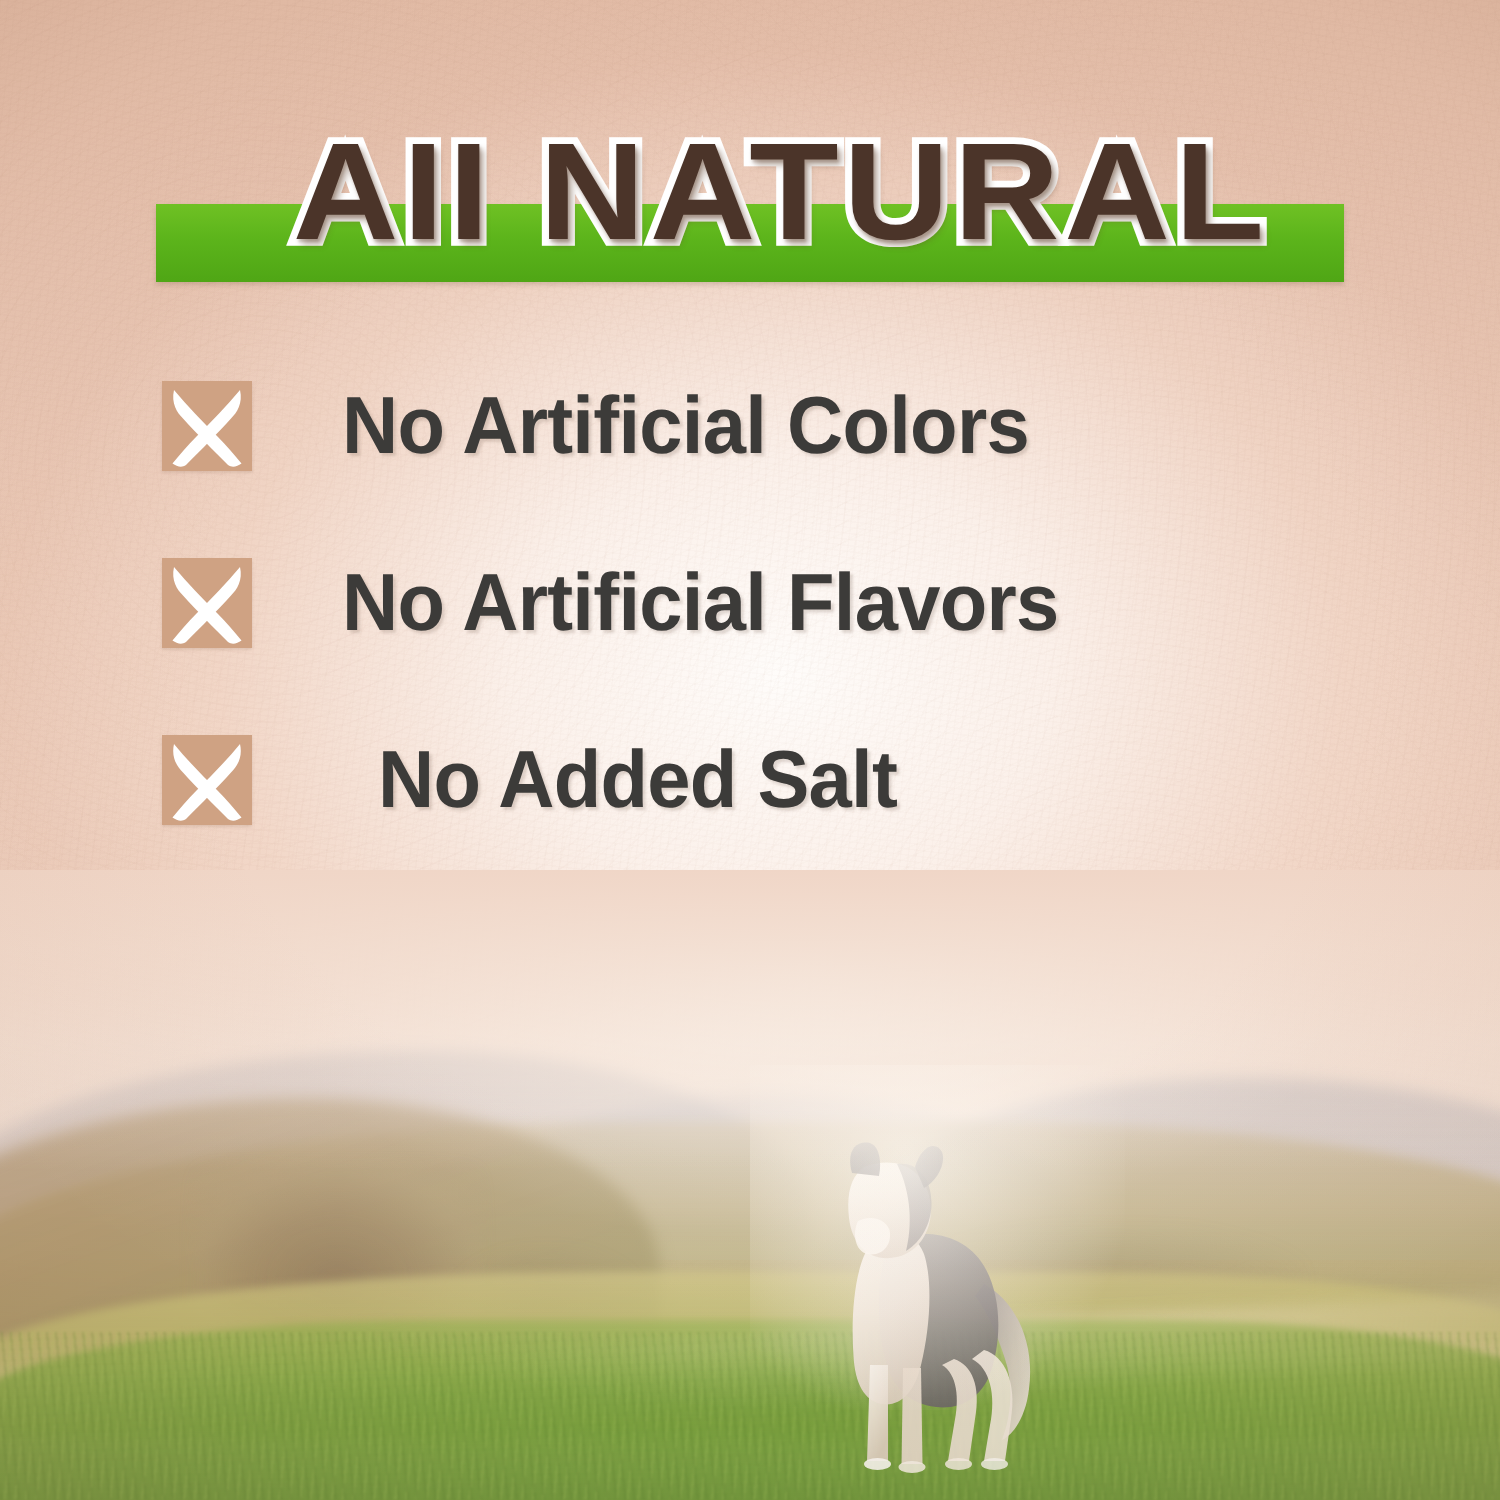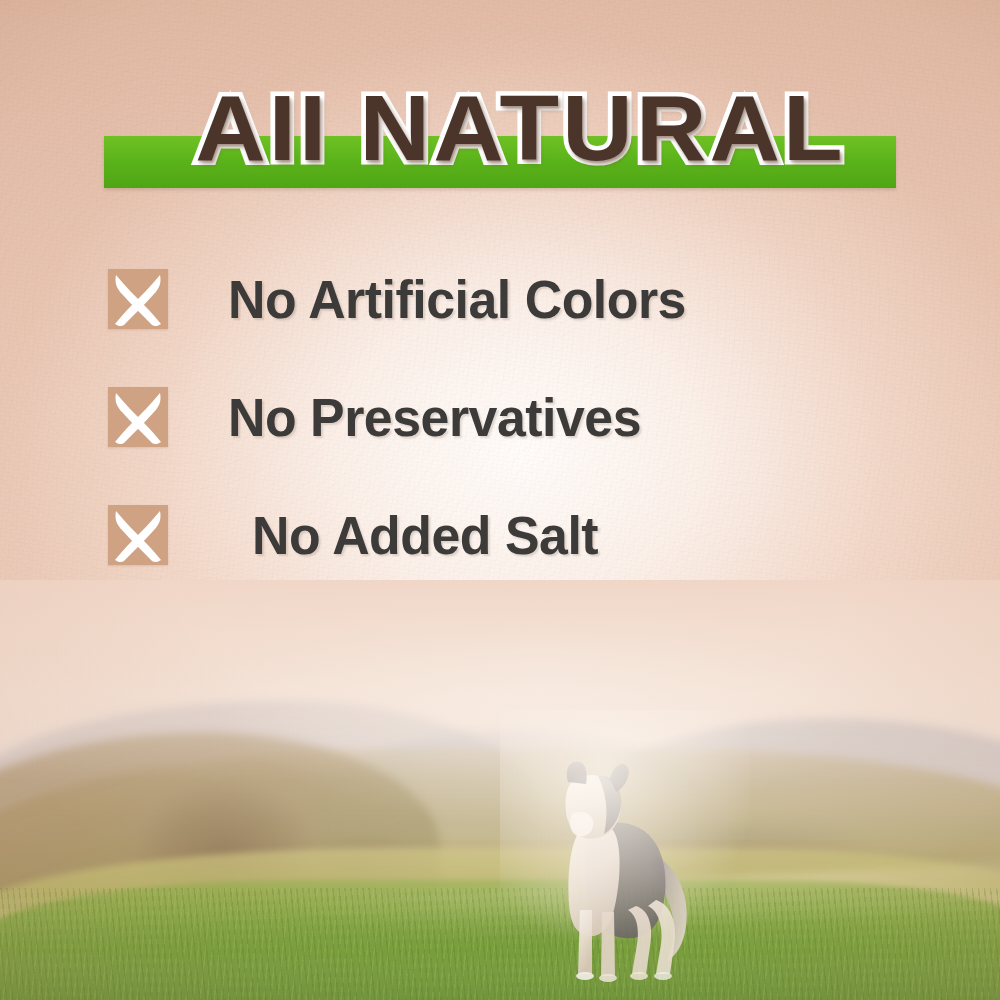--- a/index.html
+++ b/index.html
@@ -351,21 +351,20 @@
 
   
   .claims {
     position: absolute;
     left: 108px;
     top: 254px;
     width: 800px;
   }
   .claim-row {
     display: flex;
-    align-items: center;
     height: 90px;
     margin-bottom: 28px;
   }
   .claim-row:last-child { margin-bottom: 0; gap: 24px; }
 
   .checkbox {
     position: relative;
     flex: 0 0 auto;
     width: 60px;
     height: 60px;
@@ -498,32 +497,32 @@
         <svg viewBox="0 0 74 74" xmlns="http://www.w3.org/2000/svg">
           <path d="M15 13 C24 24 34 34 44 44 C50 50 55 56 60 62
                    C57 64 54 65 51 63 C41 53 30 42 21 32 C17 28 13 22 15 13 Z" fill="#ffffff"></path>
           <path d="M59 13 C50 24 40 34 30 44 C24 50 19 56 14 62
                    C17 64 20 65 23 63 C33 53 44 42 53 32 C57 28 61 22 59 13 Z" fill="#ffffff"></path>
         </svg>
       </div>
       <div class="claim-label">No Artificial Colors</div>
     </div>
 
-
     <div class="claim-row">
       <div class="checkbox">
         <svg viewBox="0 0 74 74" xmlns="http://www.w3.org/2000/svg">
           <path d="M15 13 C24 24 34 34 44 44 C50 50 55 56 60 62
                    C57 64 54 65 51 63 C41 53 30 42 21 32 C17 28 13 22 15 13 Z" fill="#ffffff"></path>
           <path d="M59 13 C50 24 40 34 30 44 C24 50 19 56 14 62
                    C17 64 20 65 23 63 C33 53 44 42 53 32 C57 28 61 22 59 13 Z" fill="#ffffff"></path>
         </svg>
       </div>
-      <div class="claim-label">No Preservatives</div>
+      <div class="claim-label">No Artificial Flavors</div>
     </div>
+
 
     <div class="claim-row">
       <div class="checkbox">
         <svg viewBox="0 0 74 74" xmlns="http://www.w3.org/2000/svg">
           <path d="M15 13 C24 24 34 34 44 44 C50 50 55 56 60 62
                    C57 64 54 65 51 63 C41 53 30 42 21 32 C17 28 13 22 15 13 Z" fill="#ffffff"></path>
           <path d="M59 13 C50 24 40 34 30 44 C24 50 19 56 14 62
                    C17 64 20 65 23 63 C33 53 44 42 53 32 C57 28 61 22 59 13 Z" fill="#ffffff"></path>
         </svg>
       </div>

